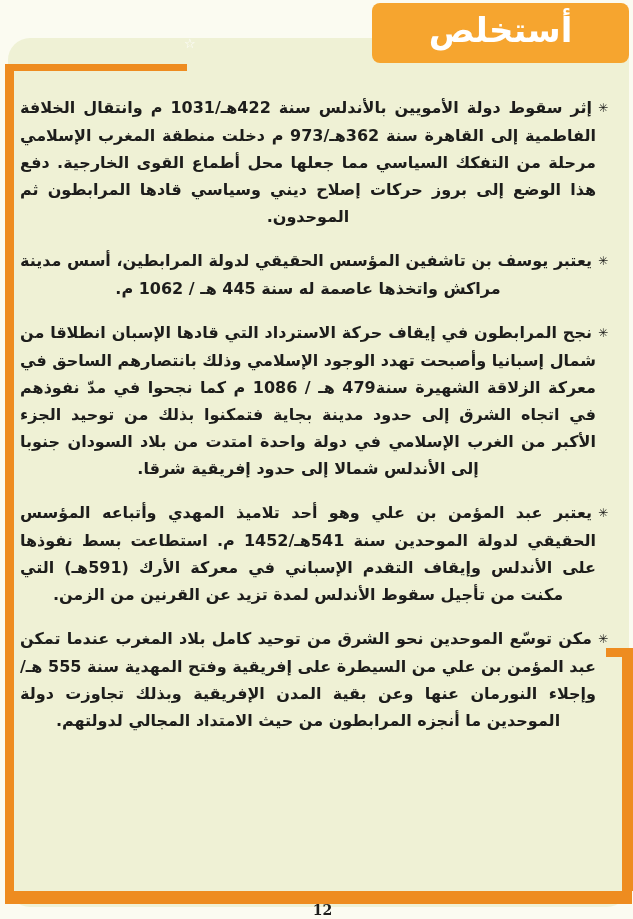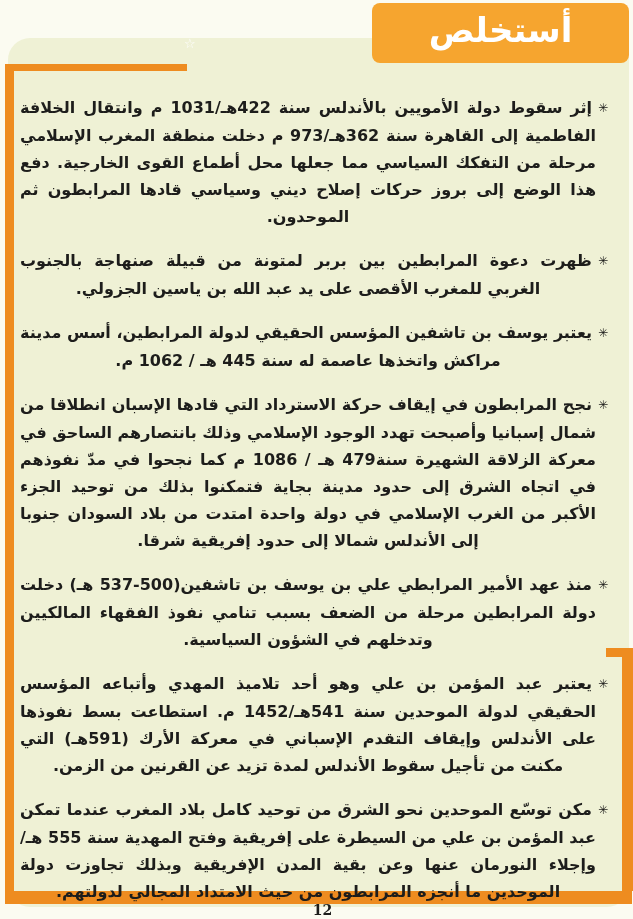--- a/index.html
+++ b/index.html
@@ -98,24 +98,22 @@
   </div>
 
   <div class="bar bar-top"></div>
   <div class="bar bar-left"></div>
   <div class="bar bar-bottom"></div>
   <div class="bar bar-right"></div>
   <div class="bar bar-right-stub"></div>
 
   <div class="content">
     <p class="para"><span class="bullet">✳</span><span>إثر سقوط دولة الأمويين بالأندلس سنة 422هـ/1031 م وانتقال الخلافة الفاطمية إلى القاهرة سنة 362هـ/973 م دخلت منطقة المغرب الإسلامي مرحلة من التفكك السياسي مما جعلها محل أطماع القوى الخارجية. دفع هذا الوضع إلى بروز حركات إصلاح ديني وسياسي قادها المرابطون ثم الموحدون.</span></p>
-    <p class="para"><span class="bullet">✳</span><span>ظهرت دعوة المرابطين بين بربر لمتونة من قبيلة صنهاجة بالجنوب الغربي للمغرب الأقصى على يد عبد الله بن ياسين الجزولي.</span></p>
     <p class="para"><span class="bullet">✳</span><span>يعتبر يوسف بن تاشفين المؤسس الحقيقي لدولة المرابطين، أسس مدينة مراكش واتخذها عاصمة له سنة 445 هـ / 1062 م.</span></p>
     <p class="para"><span class="bullet">✳</span><span>نجح المرابطون في إيقاف حركة الاسترداد التي قادها الإسبان انطلاقا من شمال إسبانيا وأصبحت تهدد الوجود الإسلامي وذلك بانتصارهم الساحق في معركة الزلاقة الشهيرة سنة479 هـ / 1086 م كما نجحوا في مدّ نفوذهم في اتجاه الشرق إلى حدود مدينة بجاية فتمكنوا بذلك من توحيد الجزء الأكبر من الغرب الإسلامي في دولة واحدة امتدت من بلاد السودان جنوبا إلى الأندلس شمالا إلى حدود إفريقية شرقا.</span></p>
-    <p class="para"><span class="bullet">✳</span><span>منذ عهد الأمير المرابطي علي بن يوسف بن تاشفين(500-537 هـ) دخلت دولة المرابطين مرحلة من الضعف بسبب تنامي نفوذ الفقهاء المالكيين وتدخلهم في الشؤون السياسية.</span></p>
     <p class="para"><span class="bullet">✳</span><span>يعتبر عبد المؤمن بن علي وهو أحد تلاميذ المهدي وأتباعه المؤسس الحقيقي لدولة الموحدين سنة 541هـ/1452 م. استطاعت بسط نفوذها على الأندلس وإيقاف التقدم الإسباني في معركة الأرك (591هـ) التي مكنت من تأجيل سقوط الأندلس لمدة تزيد عن القرنين من الزمن.</span></p>
     <p class="para"><span class="bullet">✳</span><span>مكن توسّع الموحدين نحو الشرق من توحيد كامل بلاد المغرب عندما تمكن عبد المؤمن بن علي من السيطرة على إفريقية وفتح المهدية سنة 555 هـ/ وإجلاء النورمان عنها وعن بقية المدن الإفريقية وبذلك تجاوزت دولة الموحدين ما أنجزه المرابطون من حيث الامتداد المجالي لدولتهم.</span></p>
 
   </div>
 
   <div class="page-number">12</div>
 
 </div>
 
 </body></html>

